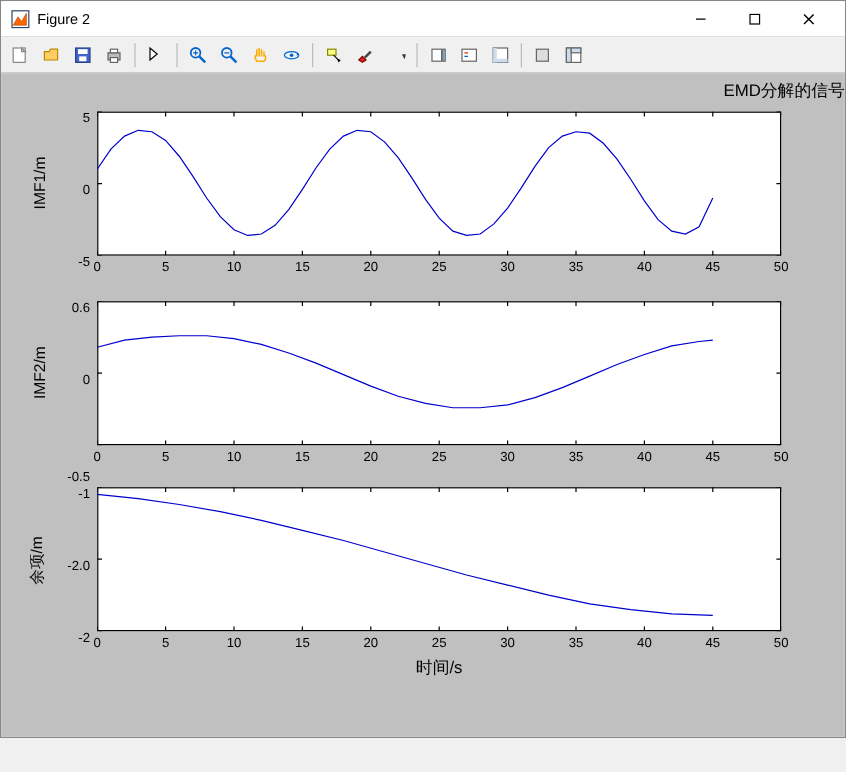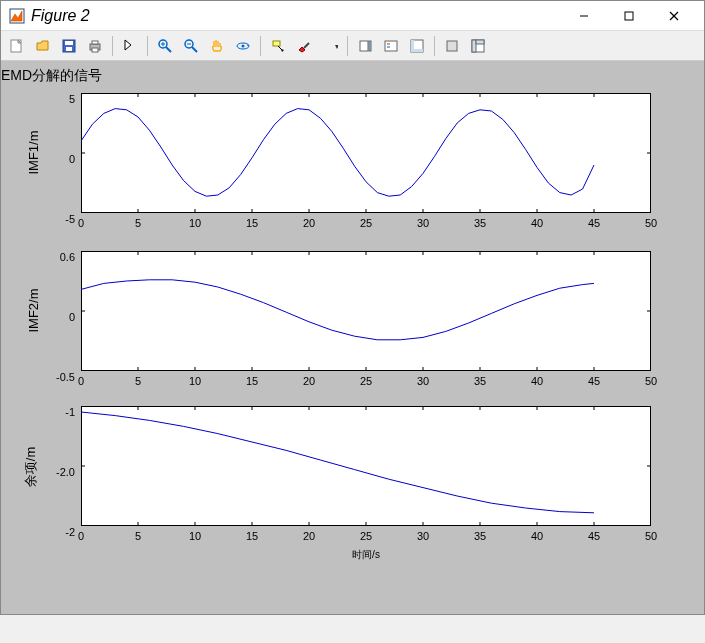--- a/index.html
+++ b/index.html
@@ -1,35 +1,35 @@
 <!DOCTYPE html>
 <html><head>
 <meta charset="utf-8">
 <style>
 * { margin: 0; padding: 0; box-sizing: border-box; }
 body { font-family: "Microsoft YaHei", Arial, sans-serif; font-size: 12px; background: #f0f0f0; width: 705px; }
 .window { width: 705px; background: #fff; border: 1px solid #888; }
 .titlebar { height: 30px; background: #fff; display: flex; align-items: center; padding: 0 8px; border-bottom: 1px solid #ddd; }
 .titlebar .logo { width: 16px; height: 16px; margin-right: 6px; }
-.titlebar .title { flex: 1; font-size: 16px; font-style: italic; }
+.titlebar .title { flex: 1; font-size: 12px; }
 .titlebar .win-controls { display: flex; gap: 0; }
 .titlebar .win-btn { width: 45px; height: 28px; display: flex; align-items: center; justify-content: center; font-size: 13px; color: #333; }
 .menubar { height: 26px; background: #f0f0f0; display: flex; align-items: center; padding: 0 6px; gap: 18px; font-size: 12px; border-bottom: 1px solid #ccc; }
 .menubar .menu-item { cursor: default; }
 .menubar .menu-item u { text-decoration: underline; }
 .menubar .arrow-right { margin-left: auto; font-size: 11px; color: #666; }
 .toolbar { height: 30px; background: #f0f0f0; display: flex; align-items: center; padding: 0 4px; gap: 2px; border-bottom: 1px solid #ccc; }
 .toolbar .tb-btn { width: 24px; height: 24px; display: flex; align-items: center; justify-content: center; border: 1px solid transparent; }
 .toolbar .tb-sep { width: 1px; height: 20px; background: #bbb; margin: 0 3px; }
 .figure-area { width: 703px; height: 553px; background: #c0c0c0; position: relative; }
-.chart-title { position: absolute; left: 0; right: 0; top: 6px; text-align: left; font-size: 14px; color: #000; }
+.chart-title { position: absolute; left: 0; right: 0; top: 6px; text-align: right; font-size: 14px; color: #000; }
 .subplot { position: absolute; }
 .subplot .plot-box { position: absolute; background: #fff; border: 1px solid #000; }
 .subplot .ylabel { position: absolute; transform: rotate(-90deg); transform-origin: center; font-size: 13px; white-space: nowrap; }
-.subplot .xlabel { position: absolute; font-size: 10px; text-align: center; width: 100%; }
+.subplot .xlabel { position: absolute; font-size: 14px; text-align: center; width: 100%; }
 .tick { position: absolute; font-size: 11px; color: #000; }
 .tick.x { transform: translateX(-50%); }
 .tick.y { transform: translateY(-50%); text-align: right; }
 svg.plot-line { position: absolute; top: 0; left: 0; }
 </style>
 </head>
 <body>
 
 <div class="window">
 
@@ -245,21 +245,21 @@
           <div class="tick x" style="left: 194px; top: 124px;">10</div>
           <div class="tick x" style="left: 251px; top: 124px;">15</div>
           <div class="tick x" style="left: 308px; top: 124px;">20</div>
           <div class="tick x" style="left: 365px; top: 124px;">25</div>
           <div class="tick x" style="left: 422px; top: 124px;">30</div>
           <div class="tick x" style="left: 479px; top: 124px;">35</div>
           <div class="tick x" style="left: 536px; top: 124px;">40</div>
           <div class="tick x" style="left: 593px; top: 124px;">45</div>
           <div class="tick x" style="left: 650px; top: 124px;">50</div>
           <div class="tick y" style="left: 74px; top: 120px; width: 0px;">
-            <span style="position: absolute; right: 0px;">-0.5</span>
+            <span style="position: absolute; right: 0px; margin-top: 21px;">-0.5</span>
           </div>
           <div class="tick y" style="left: 74px; top: 60px; width: 0px;">
             <span style="position: absolute; right: 0px;">0</span>
           </div>
           <div class="tick y" style="left: 74px; top: 0px; width: 0px;">
             <span style="position: absolute; right: 0px;">0.6</span>
           </div>
           <svg class="plot-line" width="570" height="120" style="left: 80px; top: 0px;">
             <path d="M0.0 38.4 L22.8 32.4 L45.6 30.0 L68.4 28.8 L91.2 28.8 L114.0 31.2 L136.8 36.0 L159.6 43.2 L182.4 51.6 L205.2 61.2 L228.0 70.8 L250.8 79.2 L273.6 85.2 L296.4 88.8 L319.2 88.8 L342.0 86.4 L364.8 80.4 L387.6 72.0 L410.4 62.4 L433.2 52.8 L456.0 44.4 L478.8 37.2 L501.6 33.6 L513.0 32.4 " fill="none" stroke="#0000cc" stroke-width="1"></path>
             <g>

